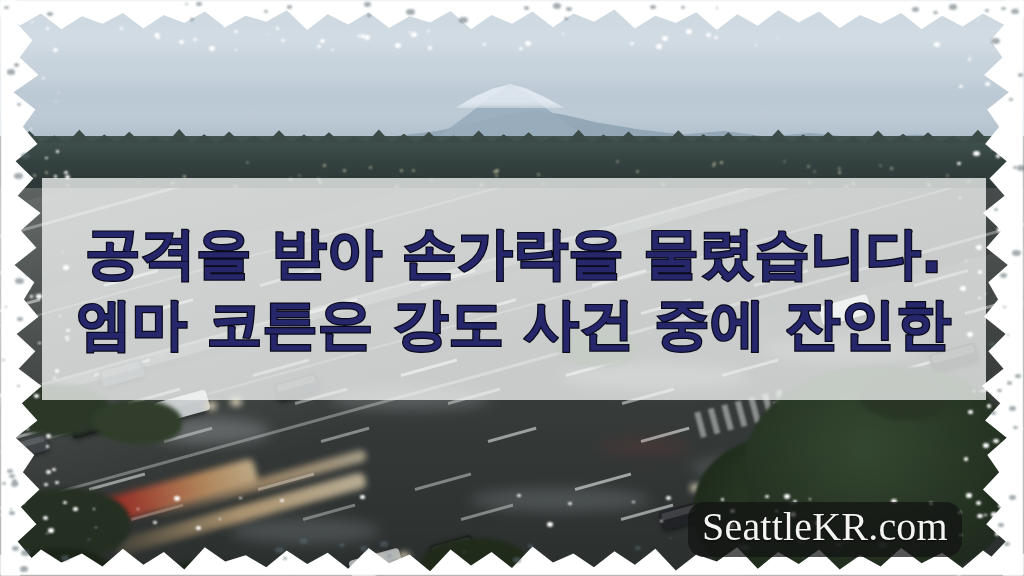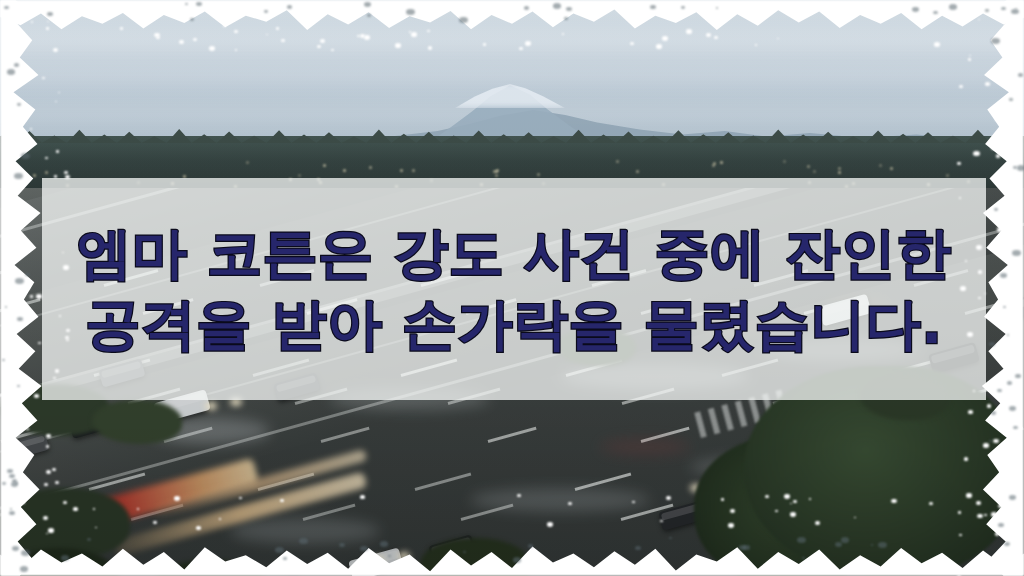--- a/index.html
+++ b/index.html
@@ -480,22 +480,22 @@
           <div class="bush" style="left: 420px; top: 350px; width: 110px; height: 56px; background: rgb(38, 50, 31);"></div>
           <div class="bush" style="left: 150px; top: 372px; width: 120px; height: 62px; background: rgb(34, 45, 29);"></div>
           <div class="bush" style="left: 0px; top: 360px; width: 120px; height: 70px; background: rgb(31, 42, 27);"></div>
         </div>
     </div>
 
     <div class="grade"></div>
   </div>
 
   <div class="caption">
+    <div class="cap-line">공격을 받아 손가락을 물렸습니다.</div>
     <div class="cap-line">엠마 코튼은 강도 사건 중에 잔인한</div>
-    <div class="cap-line">공격을 받아 손가락을 물렸습니다.</div>
   </div>
 
   <div class="torn">
     <span class="t-top"></span>
     <span class="t-bottom"></span>
     <span class="t-left"></span>
     <span class="t-right"></span>
   </div>
   <div id="flecks">
       <div class="fleck" style="left: 630px; top: 42px; width: 4.3px; height: 3.4px;"></div>
@@ -733,14 +733,17 @@
       <div class="dark-fleck" style="left: 2px; top: 482px; width: 4.2px; height: 2.9px;"></div>
       <div class="dark-fleck" style="left: 1012px; top: 250px; width: 8.6px; height: 6px;"></div>
       <div class="dark-fleck" style="left: 949px; top: 4px; width: 7.8px; height: 5.5px;"></div>
       <div class="dark-fleck" style="left: 513px; top: 557px; width: 7.9px; height: 5.5px;"></div>
       <div class="dark-fleck" style="left: 7px; top: 69px; width: 7.8px; height: 5.5px;"></div>
       <div class="dark-fleck" style="left: 1009px; top: 495px; width: 6.9px; height: 4.8px;"></div>
       <div class="dark-fleck" style="left: 287px; top: 5px; width: 5px; height: 3.5px;"></div>
       <div class="dark-fleck" style="left: 283px; top: 557px; width: 3.9px; height: 2.7px;"></div>
     </div>
 
+  <div class="badge">
+    <div class="badge-text">SeattleKR.com</div>
+  </div>
 
 </div>
 
 </body></html>

